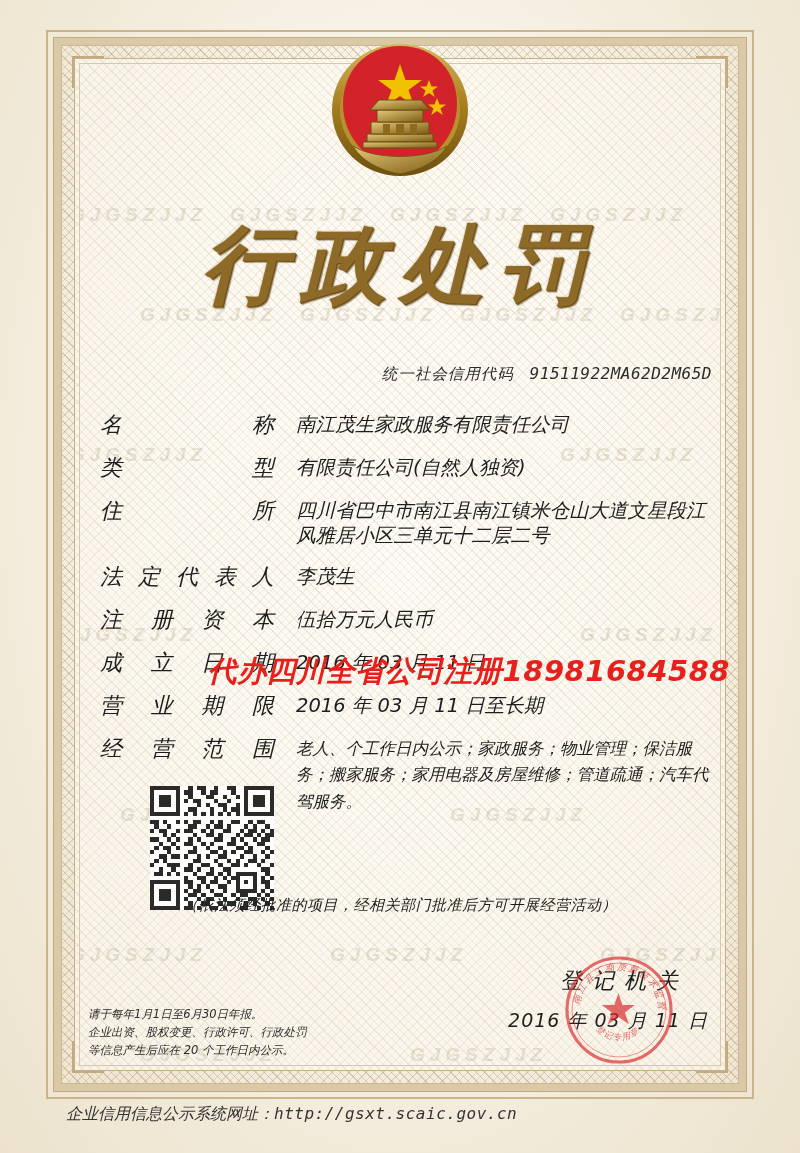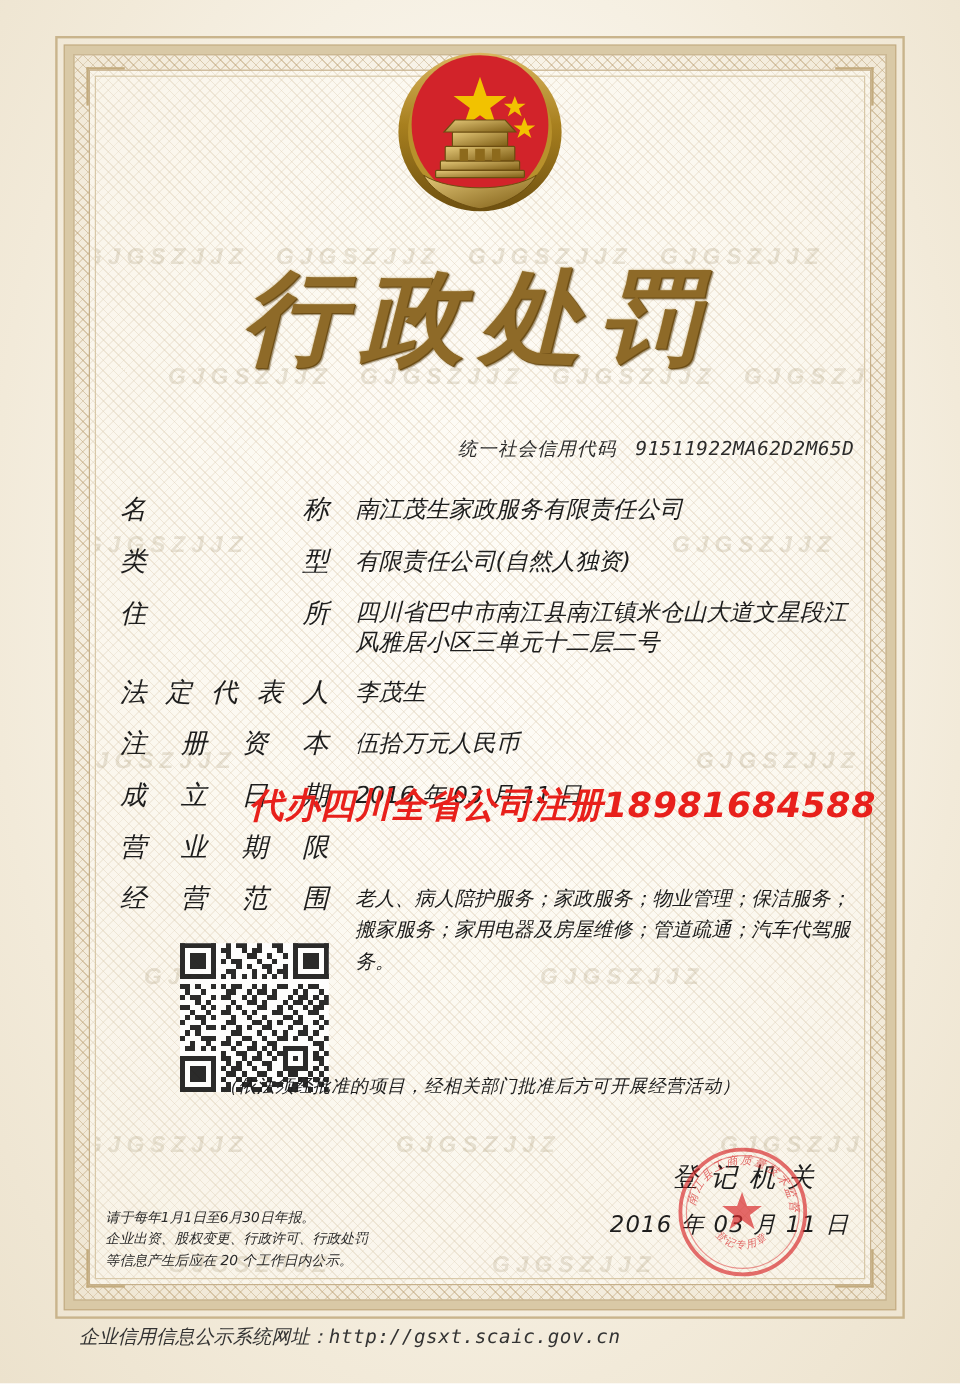--- a/index.html
+++ b/index.html
@@ -406,30 +406,31 @@
       <div class="value">2016 年 03 月 11 日</div>
     </div>
 
     <div class="row">
       <div class="label">
         <span>营</span>
           <span>业</span>
           <span>期</span>
           <span>限</span>
       </div>
+      <div class="value">2016 年 03 月 11 日至长期</div>
     </div>
 
     <div class="row scope">
       <div class="label">
         <span>经</span>
           <span>营</span>
           <span>范</span>
           <span>围</span>
       </div>
-      <div class="value small">老人、病人陪护服务；家政服务；物业管理；保洁服务；搬家服务；家用电器及房屋维修；管道疏通；汽车代驾服务。</div>
+      <div class="value small">老人、个工作日内公示；家政服务；物业管理；保洁服务；搬家服务；家用电器及房屋维修；管道疏通；汽车代驾服务。</div>
     </div>
 
   </div>
 
   <div class="qr">
     <svg viewBox="0 0 29 29" width="124" height="124" shape-rendering="crispEdges" aria-hidden="true">
       <rect width="29" height="29" fill="#ffffff"></rect>
       <g fill="#1a1a1a">
 
         <rect x="0" y="0" width="7" height="1"></rect>

